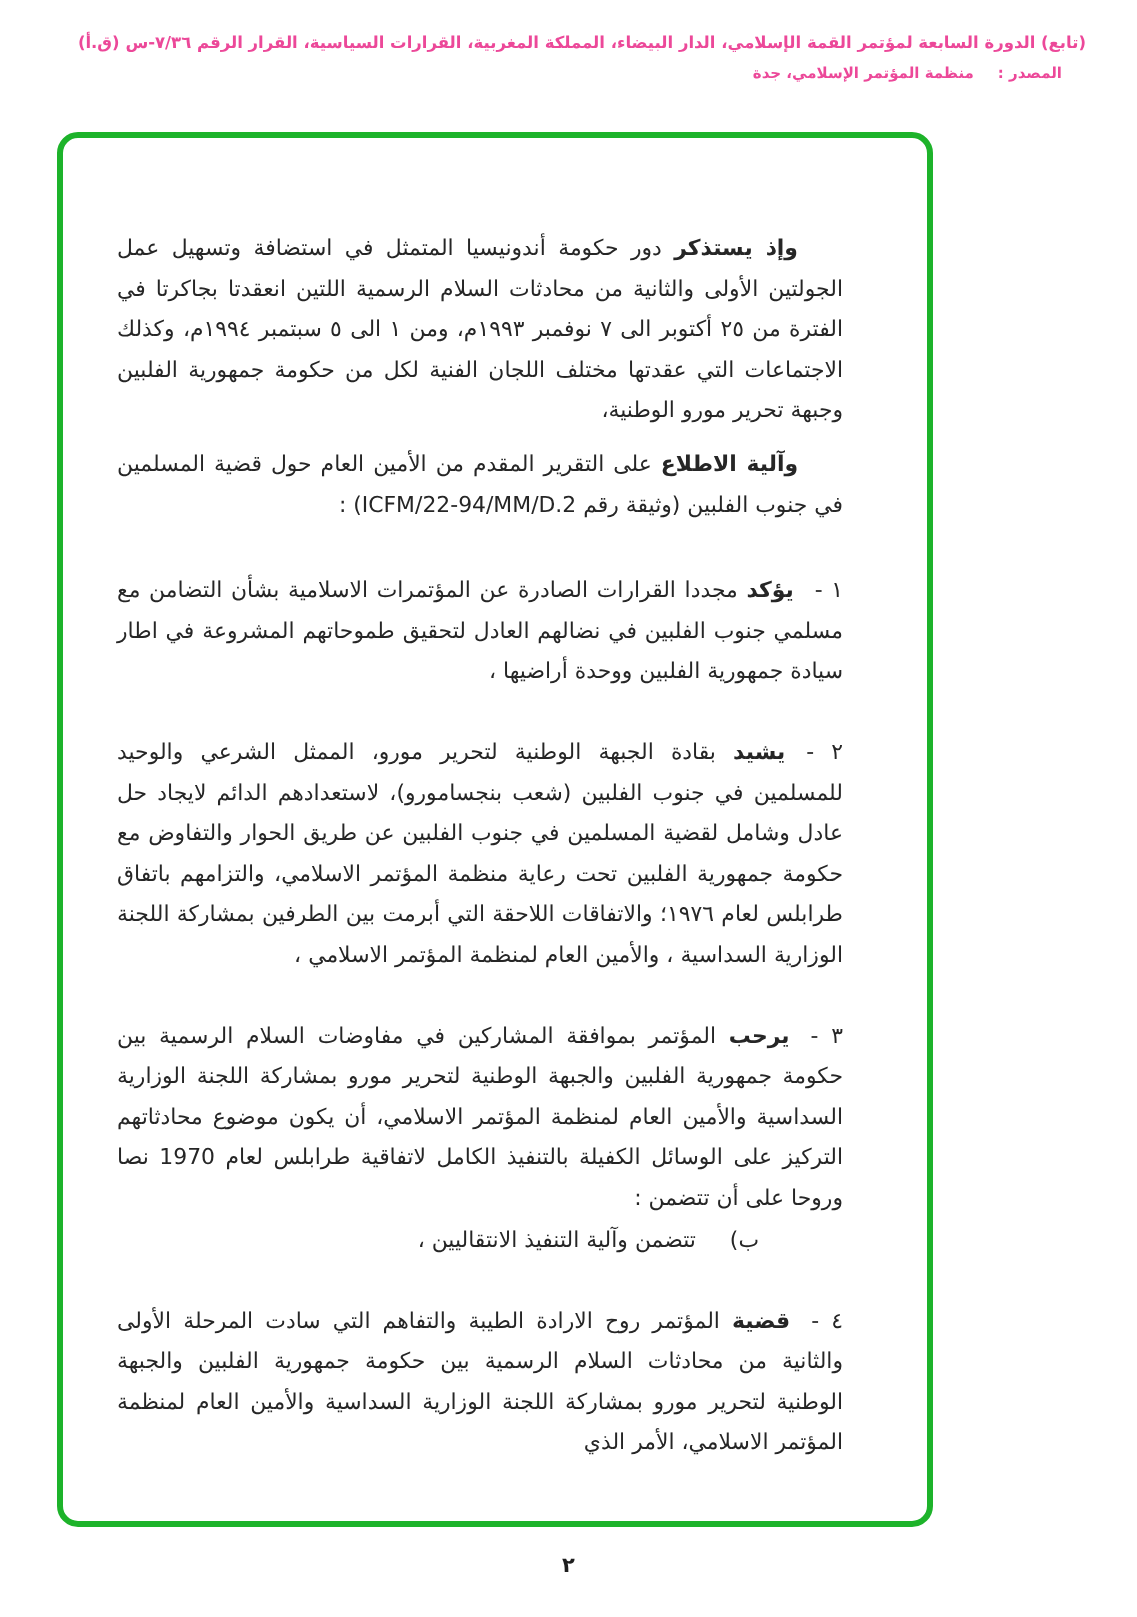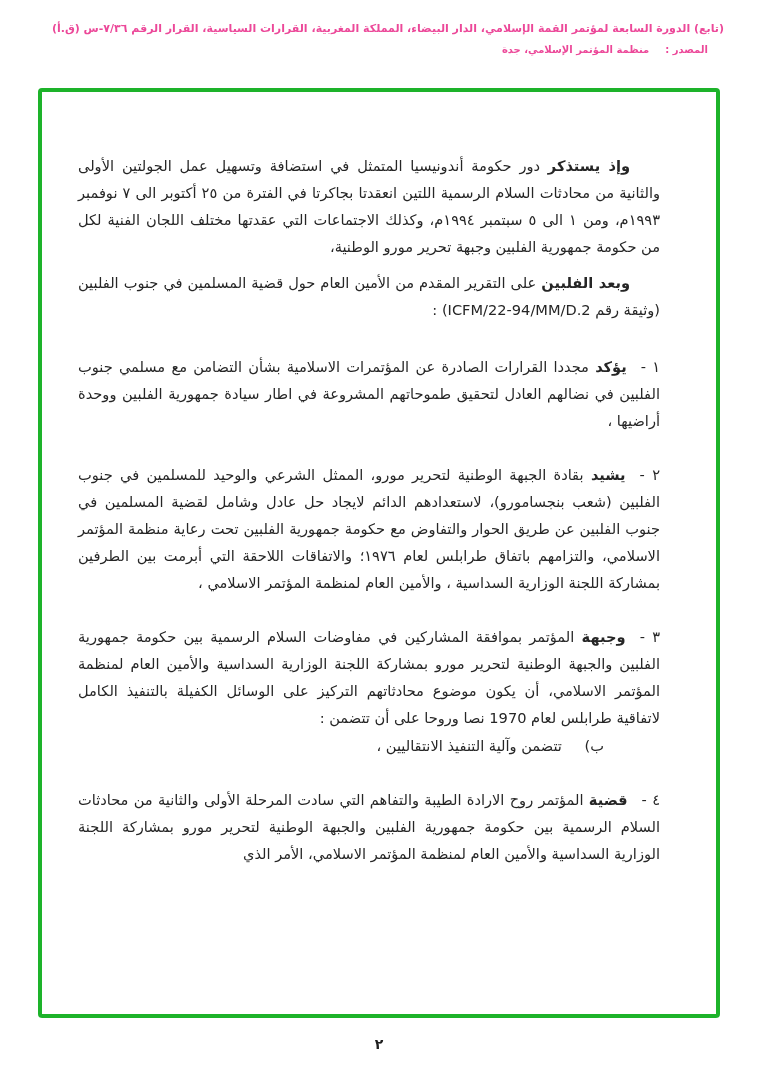--- a/index.html
+++ b/index.html
@@ -34,24 +34,24 @@
     margin-top: 9px;
     padding-right: 16px;
   }
   .doc-header .src-val { margin-right: 16px; }
 
   
   .frame {
     position: absolute;
     top: 88px;
     left: 38px;
-    width: 682px;
+    width: 584px;
     height: 930px;
     border: 4px solid #1db32a;
-    border-radius: 4px;
+    border-radius: 14px;
     background: #ffffff;
   }
 
   .content {
     position: absolute;
     inset: 0;
     padding: 60px 56px 0 36px;
     direction: rtl;
     text-align: justify;
     font-size: 14.6px;
@@ -95,41 +95,41 @@
   </header>
 
   <div class="frame" style="border-color: rgb(29, 179, 42);">
     <div class="content">
 
       <div class="preamble">
         <p class="para">
           <span class="lead">وإذ يستذكر</span><span> دور حكومة أندونيسيا المتمثل في استضافة وتسهيل عمل الجولتين الأولى والثانية من محادثات السلام الرسمية اللتين انعقدتا بجاكرتا في الفترة من ٢٥ أكتوبر الى ٧ نوفمبر ١٩٩٣م، ومن ١ الى ٥ سبتمبر ١٩٩٤م، وكذلك الاجتماعات التي عقدتها مختلف اللجان الفنية لكل من حكومة جمهورية الفلبين وجبهة تحرير مورو الوطنية،</span>
         </p>
         <p class="para">
-          <span class="lead">وبعد الفلبين</span><span> على التقرير المقدم من الأمين العام حول قضية المسلمين في جنوب الفلبين (وثيقة رقم ICFM/22-94/MM/D.2) :</span>
+          <span class="lead">وآلية الاطلاع</span><span> على التقرير المقدم من الأمين العام حول قضية المسلمين في جنوب الفلبين (وثيقة رقم ICFM/22-94/MM/D.2) :</span>
         </p>
       </div>
 
       <div class="items">
 
         <div class="item">
           <p class="item-para">
             <span class="marker">١ -</span><span class="lead">يؤكد</span><span> مجددا القرارات الصادرة عن المؤتمرات الاسلامية بشأن التضامن مع مسلمي جنوب الفلبين في نضالهم العادل لتحقيق طموحاتهم المشروعة في اطار سيادة جمهورية الفلبين ووحدة أراضيها ،</span>
           </p>
         </div>
 
         <div class="item">
           <p class="item-para">
             <span class="marker">٢ -</span><span class="lead">يشيد</span><span> بقادة الجبهة الوطنية لتحرير مورو، الممثل الشرعي والوحيد للمسلمين في جنوب الفلبين (شعب بنجسامورو)، لاستعدادهم الدائم لايجاد حل عادل وشامل لقضية المسلمين في جنوب الفلبين عن طريق الحوار والتفاوض مع حكومة جمهورية الفلبين تحت رعاية منظمة المؤتمر الاسلامي، والتزامهم باتفاق طرابلس لعام ١٩٧٦؛ والاتفاقات اللاحقة التي أبرمت بين الطرفين بمشاركة اللجنة الوزارية السداسية ، والأمين العام لمنظمة المؤتمر الاسلامي ،</span>
           </p>
         </div>
 
         <div class="item">
           <p class="item-para">
-            <span class="marker">٣ -</span><span class="lead">وجبهة</span><span> المؤتمر بموافقة المشاركين في مفاوضات السلام الرسمية بين حكومة جمهورية الفلبين والجبهة الوطنية لتحرير مورو بمشاركة اللجنة الوزارية السداسية والأمين العام لمنظمة المؤتمر الاسلامي، أن يكون موضوع محادثاتهم التركيز على الوسائل الكفيلة بالتنفيذ الكامل لاتفاقية طرابلس لعام 1970 نصا وروحا على أن تتضمن :</span>
+            <span class="marker">٣ -</span><span class="lead">يرحب</span><span> المؤتمر بموافقة المشاركين في مفاوضات السلام الرسمية بين حكومة جمهورية الفلبين والجبهة الوطنية لتحرير مورو بمشاركة اللجنة الوزارية السداسية والأمين العام لمنظمة المؤتمر الاسلامي، أن يكون موضوع محادثاتهم التركيز على الوسائل الكفيلة بالتنفيذ الكامل لاتفاقية طرابلس لعام 1970 نصا وروحا على أن تتضمن :</span>
           </p>
           <div class="subitems">
             <p class="sub">
               <span class="sub-label">ب)</span><span> تتضمن وآلية التنفيذ الانتقاليين ،</span>
             </p>
           </div>
         </div>
 
         <div class="item">
           <p class="item-para">

